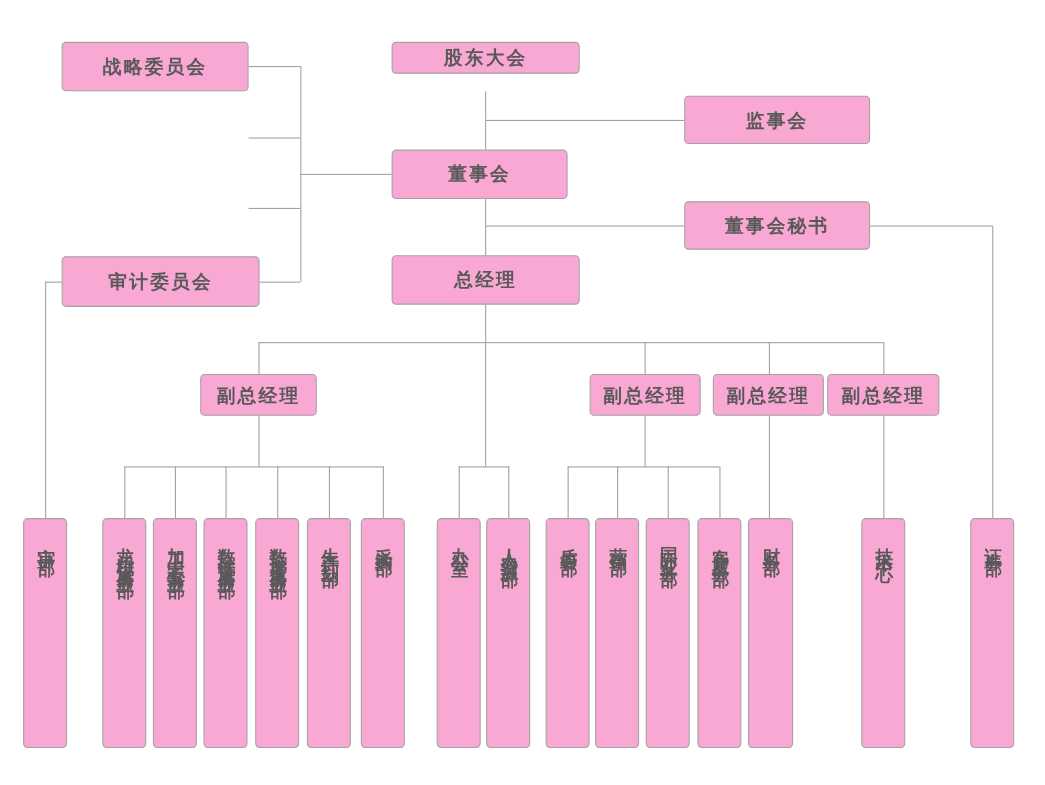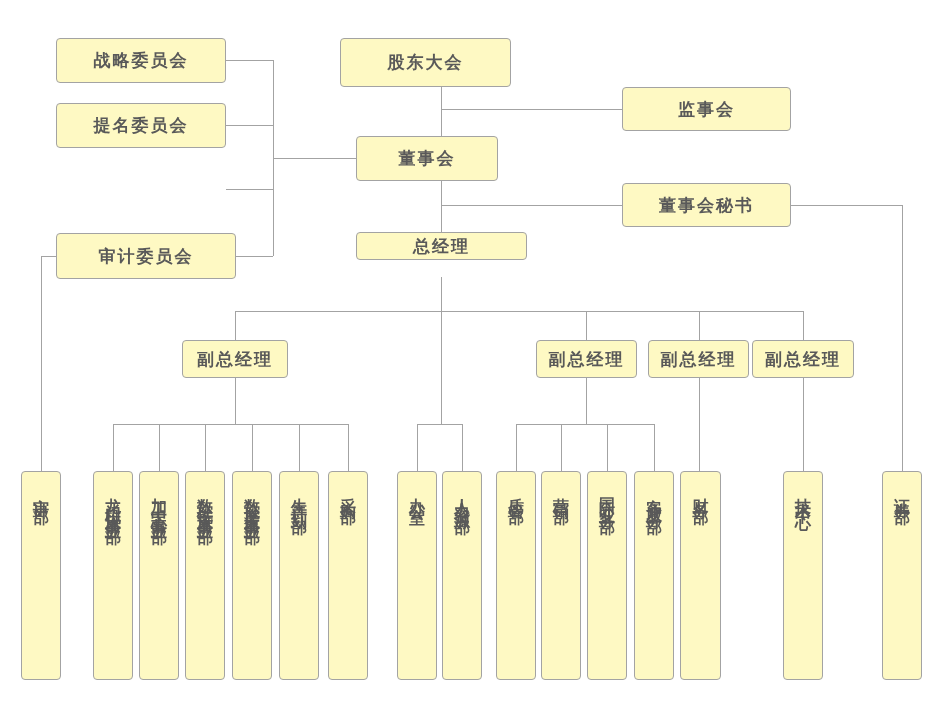--- a/index.html
+++ b/index.html
@@ -13,21 +13,21 @@
     width: 950px;
     height: 714px;
     background: #ffffff;
     overflow: hidden;
   }
   .node {
     position: absolute;
     box-sizing: border-box;
     border: 1px solid #a3a3a3;
     border-radius: 4px;
-    background: #fef9c3;
+    background: #f9a8d4;
     color: #595959;
     font-weight: bold;
     display: flex;
     align-items: center;
     justify-content: center;
     z-index: 2;
   }
   .node.h {
     font-size: 17px;
     letter-spacing: 2px;
@@ -52,34 +52,31 @@
   }
 </style>
 </head>
 <body>
 
 <div id="canvas">
 
   <div class="node h" style="left:56px;top:38px;width:170px;height:45px">
     <span>战略委员会</span>
   </div>
-  <div class="node h" style="left:56px;top:103px;width:170px;height:45px">
-    <span>提名委员会</span>
-  </div>
   <div class="node h" style="left:56px;top:233px;width:180px;height:46px">
     <span>审计委员会</span>
   </div>
 
-  <div class="node h" style="left:340px;top:38px;width:171px;height:49px">
+  <div class="node h" style="left:356px;top:38px;width:171px;height:29px">
     <span>股东大会</span>
   </div>
-  <div class="node h" style="left:356px;top:136px;width:142px;height:45px">
+  <div class="node h" style="left:356px;top:136px;width:160px;height:45px">
     <span>董事会</span>
   </div>
-  <div class="node h" style="left:356px;top:232px;width:171px;height:28px">
+  <div class="node h" style="left:356px;top:232px;width:171px;height:45px">
     <span>总经理</span>
   </div>
 
   <div class="node h" style="left:622px;top:183px;width:169px;height:44px">
     <span>董事会秘书</span>
   </div>
   <div class="node h" style="left:622px;top:87px;width:169px;height:44px">
     <span>监事会</span>
   </div>
 

